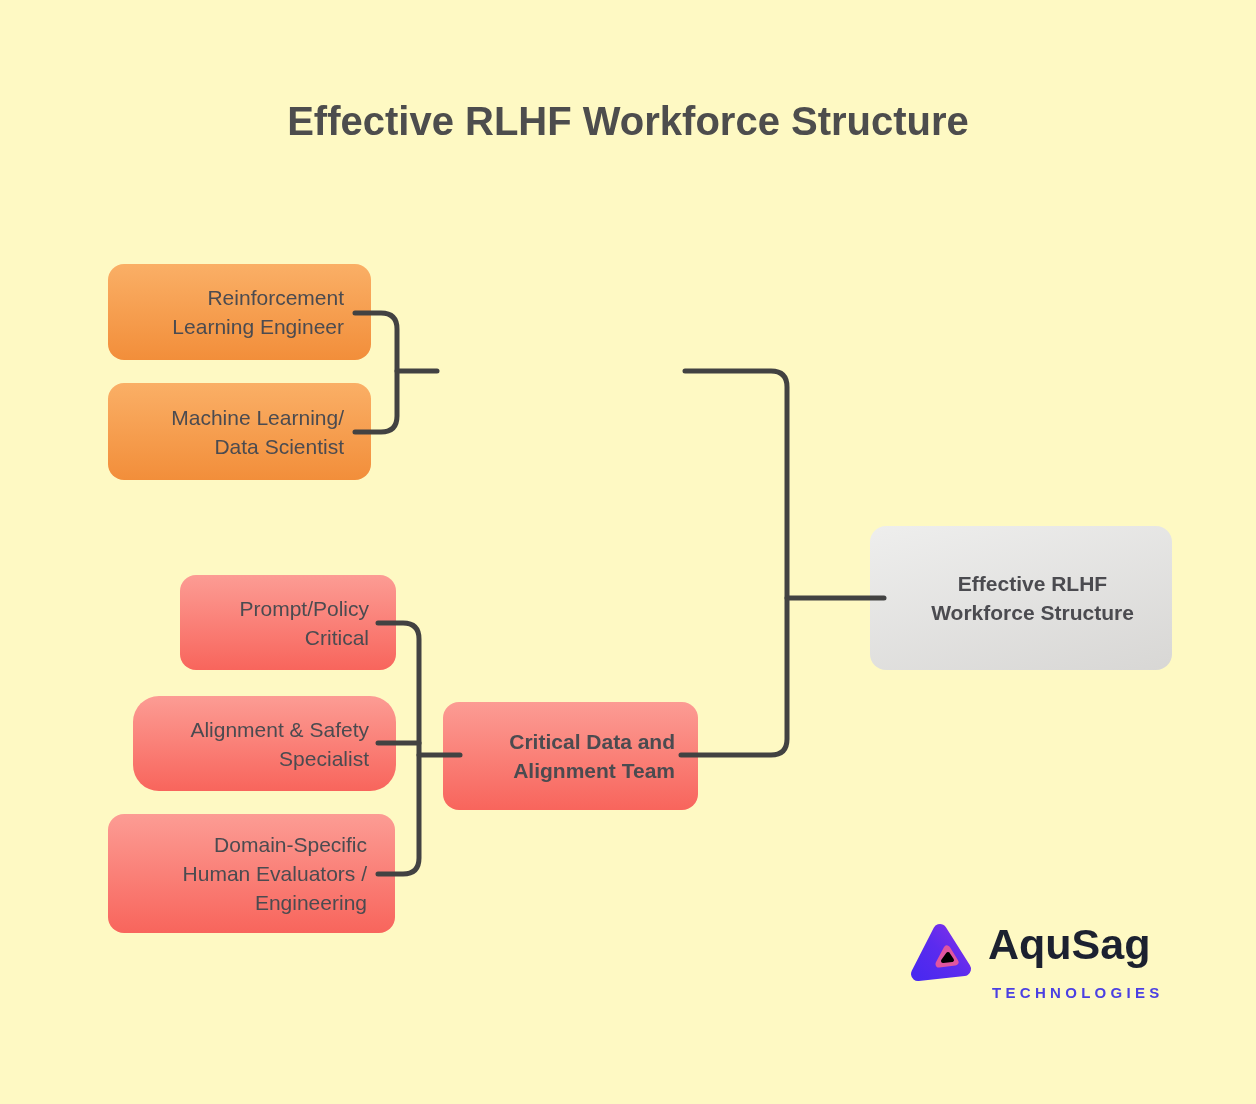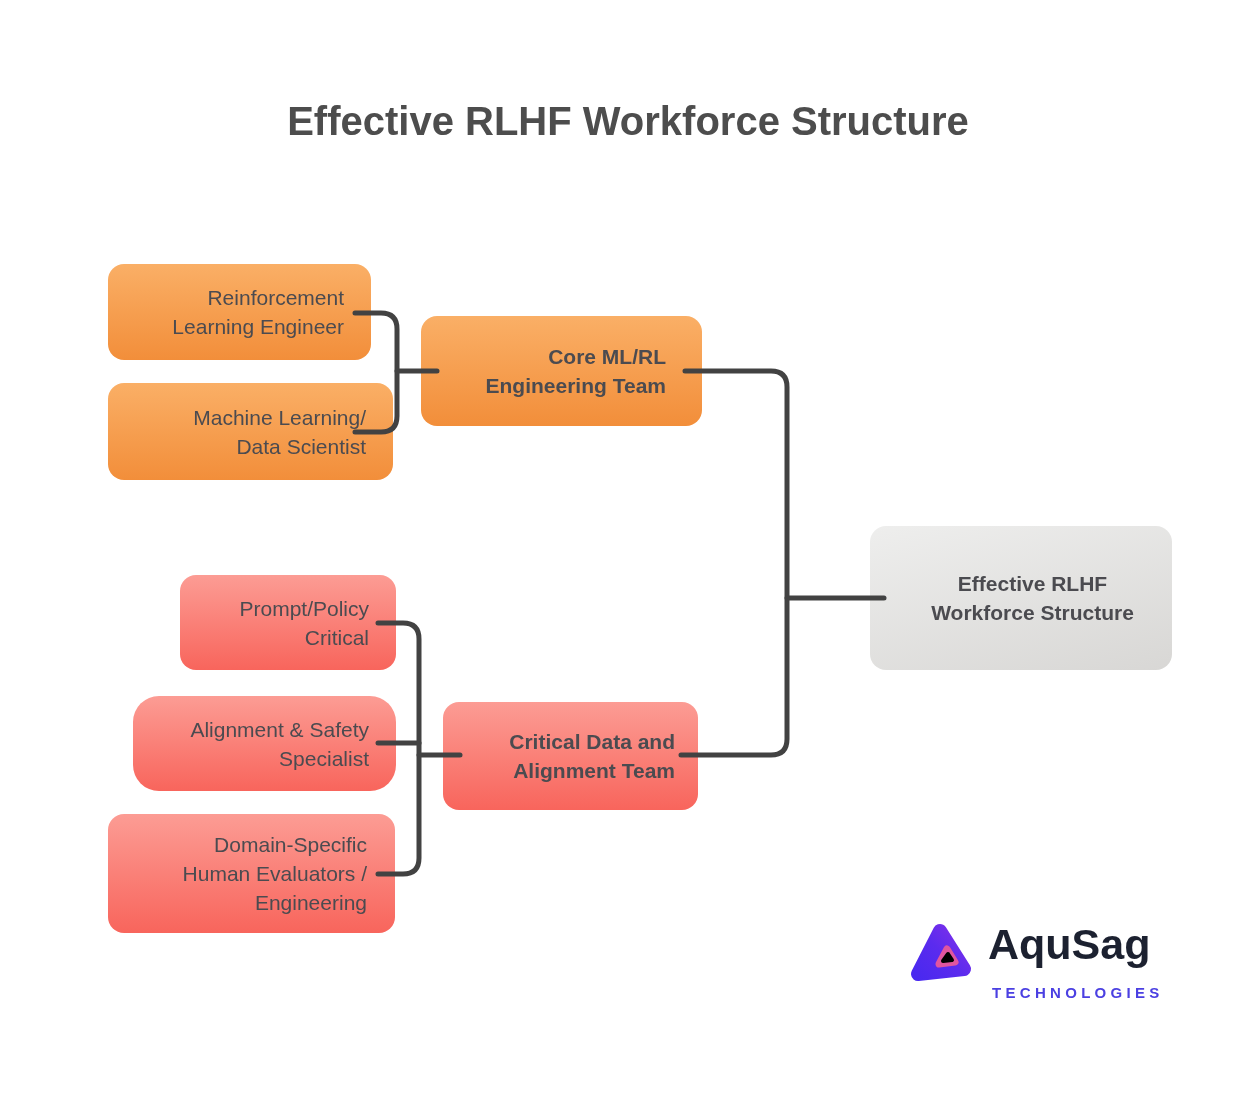--- a/index.html
+++ b/index.html
@@ -1,19 +1,19 @@
 <!DOCTYPE html>
 <html><head>
 <meta charset="utf-8">
 <style>
   html,body{margin:0;padding:0;background:#000;}
   .canvas{
     position:relative;
     width:1256px;height:1104px;
-    background:#ffffff;
+    background:#fef9c3;
     font-family:"Liberation Sans", sans-serif;
     overflow:hidden;
   }
   .title{
     position:absolute;
     top:99px;left:0;width:100%;
     text-align:center;
     font-size:40px;font-weight:bold;
     color:#4D4D4D;
     margin:0;
@@ -30,21 +30,21 @@
   }
   .node span{white-space:pre-line;text-align:right;display:block;}
   .node.centered{justify-content:center;}
   .node.centered span{text-align:center;margin-left:23px;}
   .node.bold{font-weight:bold;}
   .orange{background:linear-gradient(180deg,#FAAF66 0%,#F28E3A 100%);}
   .pink{background:linear-gradient(180deg,#FC9C94 0%,#F8655C 100%);}
   .gray{background:linear-gradient(165deg,#EEEEED 0%,#D8D7D5 100%);}
 
   .n-rl      {left:108px;top:264px;width:263px;height:96px;padding-right:27px;}
-  .n-ml      {left:108px;top:383px;width:285px;height:97px;padding-right:27px;}
+  .n-ml      {left:108px;top:383px;width:263px;height:97px;padding-right:27px;}
   .n-core    {left:421px;top:316px;width:281px;height:110px;padding-right:36px;}
   .n-prompt  {left:180px;top:575px;width:216px;height:95px;padding-right:27px;}
   .n-align   {left:133px;top:696px;width:263px;height:95px;padding-right:27px;border-radius:26px;}
   .n-domain  {left:108px;top:814px;width:287px;height:119px;padding-right:28px;}
   .n-critical{left:443px;top:702px;width:255px;height:108px;padding-right:23px;}
   .n-root    {left:870px;top:526px;width:302px;height:144px;}
 
   .connectors{
     position:absolute;left:0;top:0;
     z-index:2;pointer-events:none;
@@ -78,24 +78,20 @@
 
   <h1 class="title">Effective RLHF Workforce Structure</h1>
 
   <div class="node orange n-rl">
     <span>Reinforcement
 Learning Engineer</span>
   </div>
   <div class="node orange n-ml">
     <span>Machine Learning/
 Data Scientist</span>
-  </div>
-  <div class="node orange bold n-core">
-    <span>Core ML/RL
-Engineering Team</span>
   </div>
   <div class="node pink n-prompt">
     <span>Prompt/Policy
 Critical</span>
   </div>
   <div class="node pink n-align">
     <span>Alignment &amp; Safety
 Specialist</span>
   </div>
   <div class="node pink n-domain">

